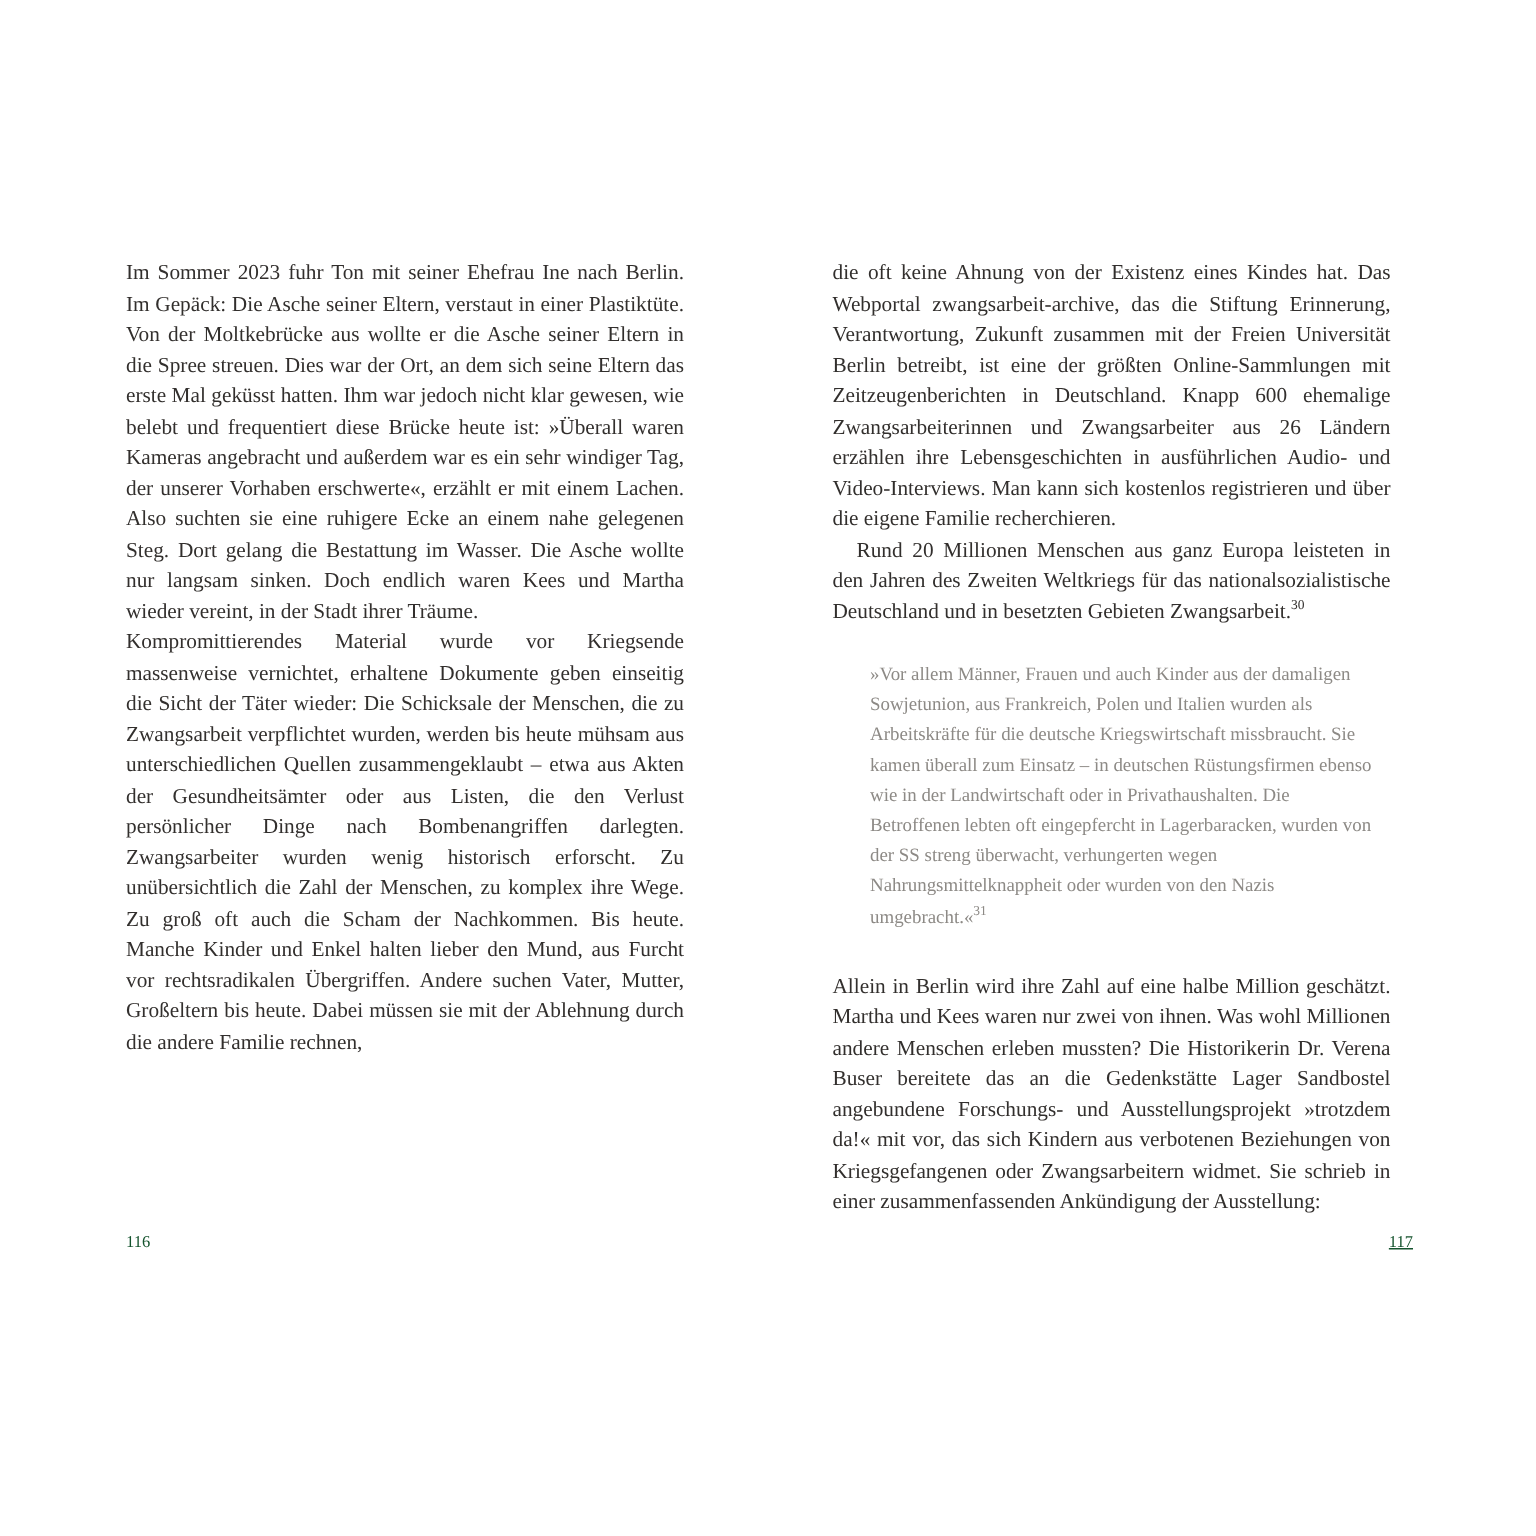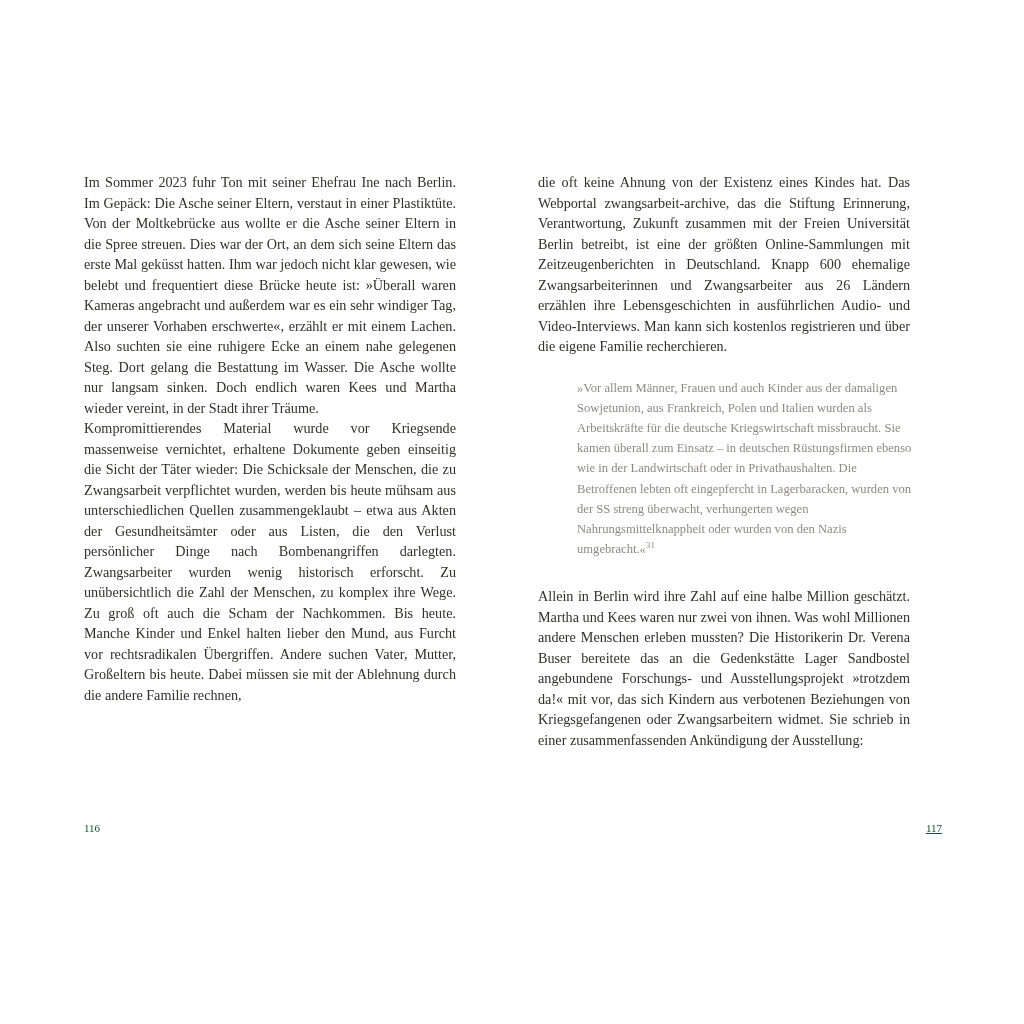--- a/index.html
+++ b/index.html
@@ -16,39 +16,39 @@
     color: #322f2d;
     overflow: hidden;
     padding-left: 21px;
   }
   .page-column {
     position: absolute;
     top: 172px;
     width: 372px;
   }
   .page-left-col { left: 84px; }
-  .page-right-col { left: 538px; }
+  .page-right-col { left: 555px; }
   .para {
     margin: 0;
     font-size: 14.2px;
     line-height: 20.5px;
     text-align: justify;
     hyphens: auto;
     -webkit-hyphens: auto;
   }
   .para.indent { text-indent: 16px; }
   .section-heading {
     margin: 27px 0 15px 0;
     font-size: 15.4px;
     line-height: 21px;
     font-weight: bold;
     text-align: left;
   }
   .blockquote {
-    margin: 21px 0 27px 39px;
+    margin: 21px 0 27px 25px;
     width: 340px;
     font-size: 12.6px;
     line-height: 20.2px;
     color: #8d8a86;
     text-align: left;
   }
   sup.footnote {
     font-size: 9px;
     line-height: 0;
     vertical-align: super;
@@ -73,20 +73,21 @@
 
 <div class="book-spread">
 
   <div class="page-column page-left-col">
     <p class="para">Im Sommer 2023 fuhr Ton mit seiner Ehefrau Ine nach Berlin. Im Gepäck: Die Asche seiner Eltern, verstaut in einer Plastiktüte. Von der Moltkebrücke aus wollte er die Asche seiner Eltern in die Spree streuen. Dies war der Ort, an dem sich seine Eltern das erste Mal geküsst hatten. Ihm war jedoch nicht klar gewesen, wie belebt und frequentiert diese Brücke heute ist: »Überall waren Kameras angebracht und außerdem war es ein sehr windiger Tag, der unserer Vorhaben erschwerte«, erzählt er mit einem Lachen. Also suchten sie eine ruhigere Ecke an einem nahe gelegenen Steg. Dort gelang die Bestattung im Wasser. Die Asche wollte nur langsam sinken. Doch endlich waren Kees und Martha wieder vereint, in der Stadt ihrer Träume.</p>
     <p class="para">Kompromittierendes Material wurde vor Kriegsende massenweise vernichtet, erhaltene Dokumente geben einseitig die Sicht der Täter wieder: Die Schicksale der Menschen, die zu Zwangsarbeit verpflichtet wurden, werden bis heute mühsam aus unterschiedlichen Quellen zusammengeklaubt – etwa aus Akten der Gesundheitsämter oder aus Listen, die den Verlust persönlicher Dinge nach Bombenangriffen darlegten. Zwangsarbeiter wurden wenig historisch erforscht. Zu unübersichtlich die Zahl der Menschen, zu komplex ihre Wege. Zu groß oft auch die Scham der Nachkommen. Bis heute. Manche Kinder und Enkel halten lieber den Mund, aus Furcht vor rechtsradikalen Übergriffen. Andere suchen Vater, Mutter, Großeltern bis heute. Dabei müssen sie mit der Ablehnung durch die andere Familie rechnen,</p>
   </div>
 
   <div class="page-column page-right-col">
     <p class="para">die oft keine Ahnung von der Existenz eines Kindes hat. Das Webportal zwangsarbeit-archive, das die Stiftung Erinnerung, Verantwortung, Zukunft zusammen mit der Freien Universität Berlin betreibt, ist eine der größten Online-Sammlungen mit Zeitzeugenberichten in Deutschland. Knapp 600 ehemalige Zwangsarbeiterinnen und Zwangsarbeiter aus 26 Ländern erzählen ihre Lebensgeschichten in ausführlichen Audio- und Video-Interviews. Man kann sich kostenlos registrieren und über die eigene Familie recherchieren.</p>
+    <p class="para indent"><span>Rund 20 Millionen Menschen aus ganz Europa leisteten in den Jahren des Zweiten Weltkriegs für das nationalsozialistische Deutschland und in besetzten Gebieten Zwangsarbeit.</span><sup class="footnote">30</sup></p>
     <div class="blockquote"><span>»Vor allem Männer, Frauen und auch Kinder aus der damaligen Sowjetunion, aus Frankreich, Polen und Italien wurden als Arbeitskräfte für die deutsche Kriegswirtschaft missbraucht. Sie kamen überall zum Einsatz – in deutschen Rüstungsfirmen ebenso wie in der Landwirtschaft oder in Privathaushalten. Die Betroffenen lebten oft eingepfercht in Lagerbaracken, wurden von der SS streng überwacht, verhungerten wegen Nahrungsmittelknappheit oder wurden von den Nazis umgebracht.«</span><sup class="footnote">31</sup></div>
     <p class="para">Allein in Berlin wird ihre Zahl auf eine halbe Million geschätzt. Martha und Kees waren nur zwei von ihnen. Was wohl Millionen andere Menschen erleben mussten? Die Historikerin Dr. Verena Buser bereitete das an die Gedenkstätte Lager Sandbostel angebundene Forschungs- und Ausstellungsprojekt »trotzdem da!« mit vor, das sich Kindern aus verbotenen Beziehungen von Kriegsgefangenen oder Zwangsarbeitern widmet. Sie schrieb in einer zusammenfassenden Ankündigung der Ausstellung:</p>
   </div>
 
   <div class="page-number page-number-left">116</div>
   <div class="page-number page-number-right">117</div>
 
 </div>
 
 </body></html>

